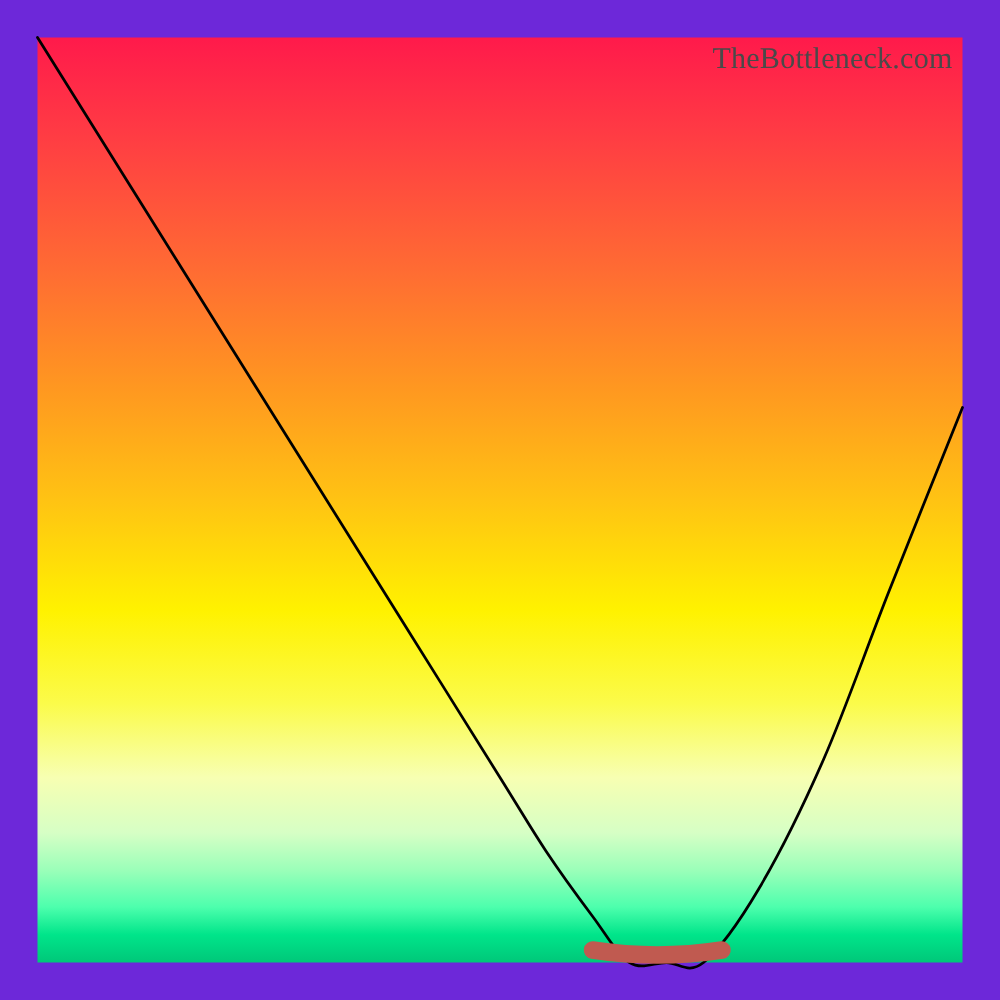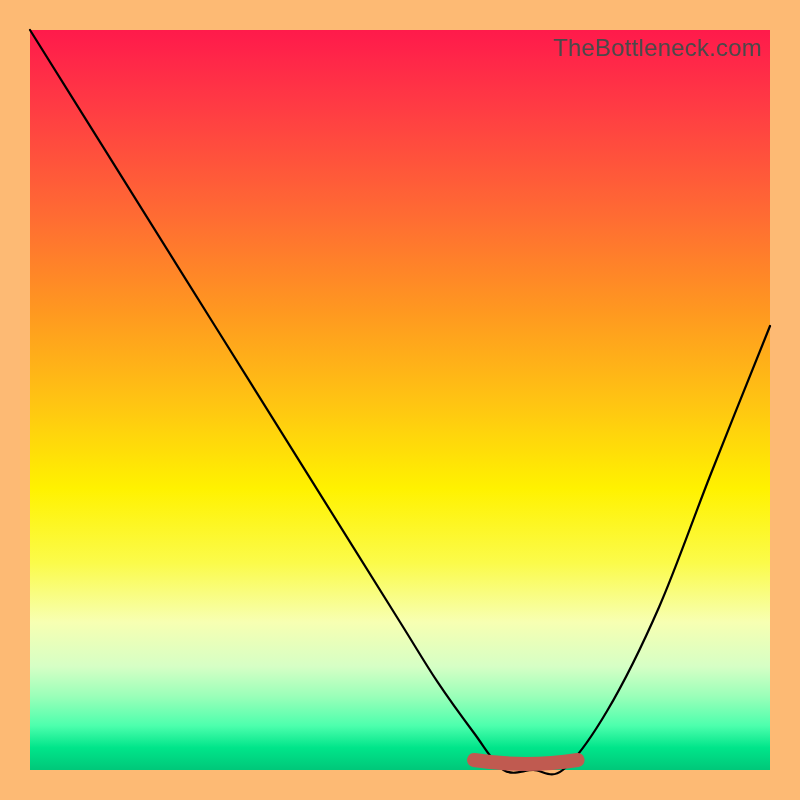--- a/index.html
+++ b/index.html
@@ -8,21 +8,22 @@
     width: 800px;
     height: 800px;
     overflow: hidden;
     background: #000;
     font-family: Arial, Helvetica, sans-serif;
   }
   .frame {
     position: relative;
     width: 800px;
     height: 800px;
-    background: #fdba74;
+    background: #6d28d9;
+    font-family: Liberation Serif, serif;
   }
   .plot-area {
     position: absolute;
     left: 30px;
     top: 30px;
     width: 740px;
     height: 740px;
     background: linear-gradient(to bottom,
       #ff1a4b 0%,
       #ff3a44 10%,

